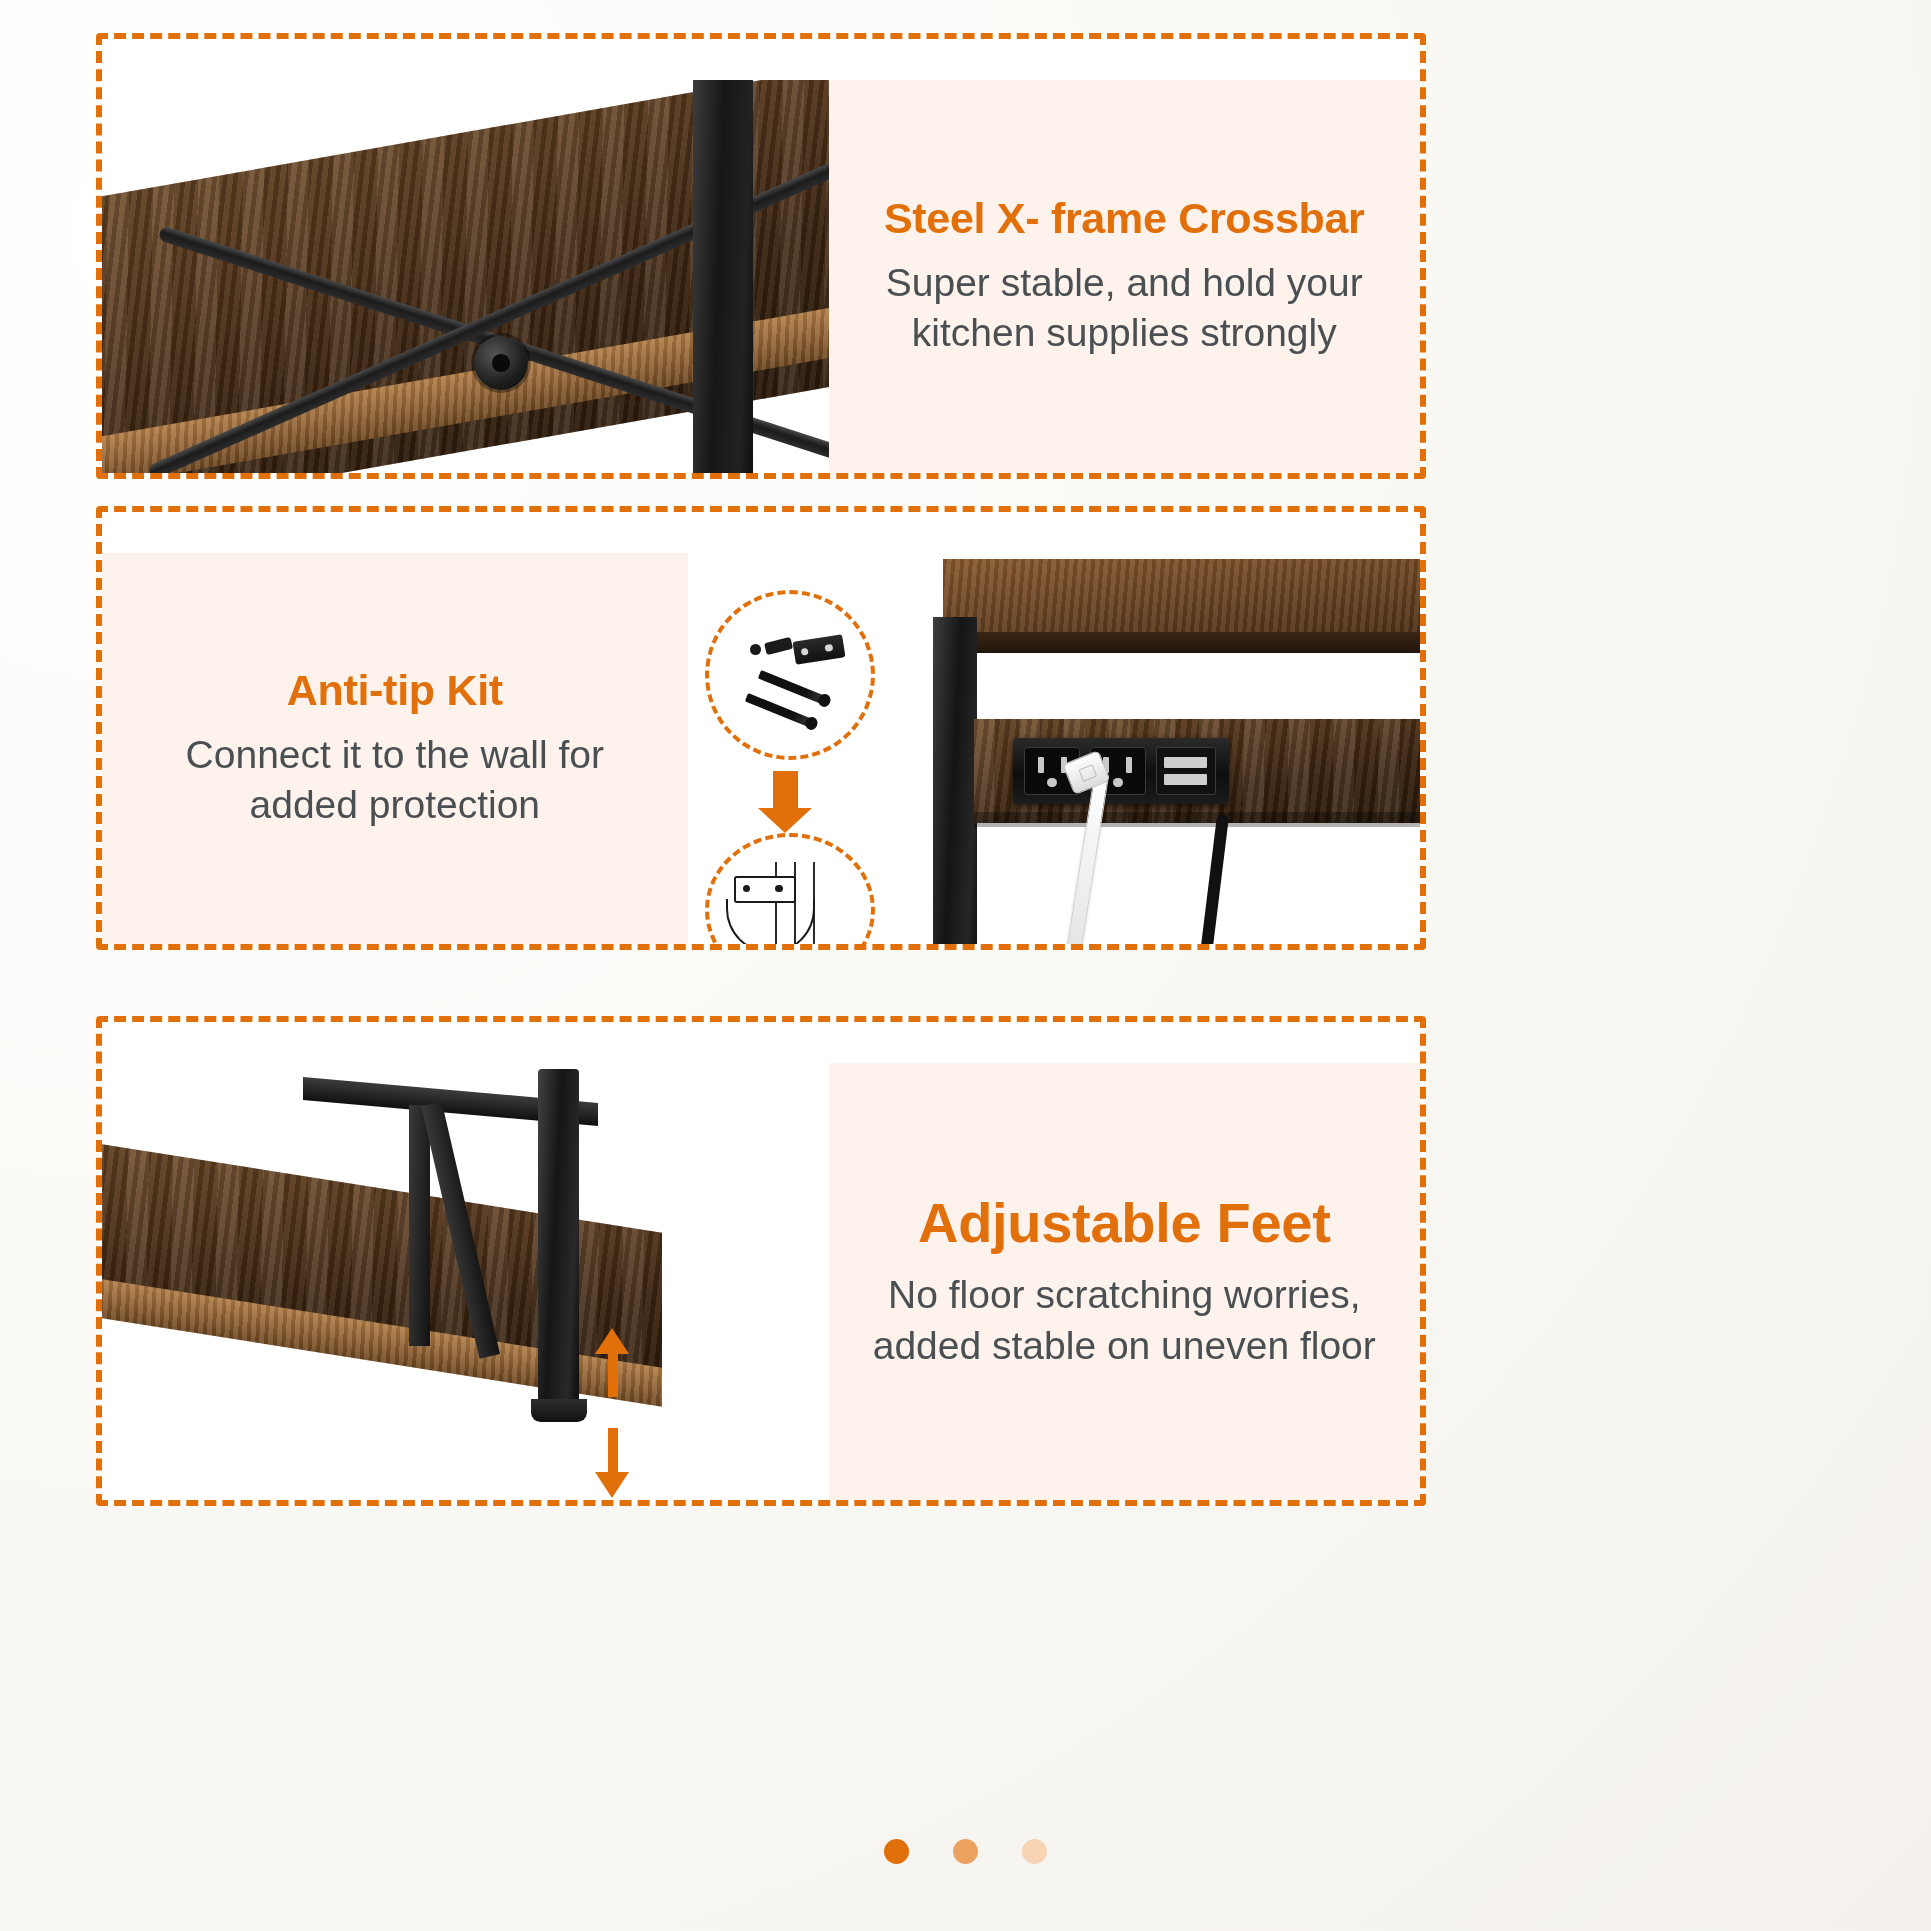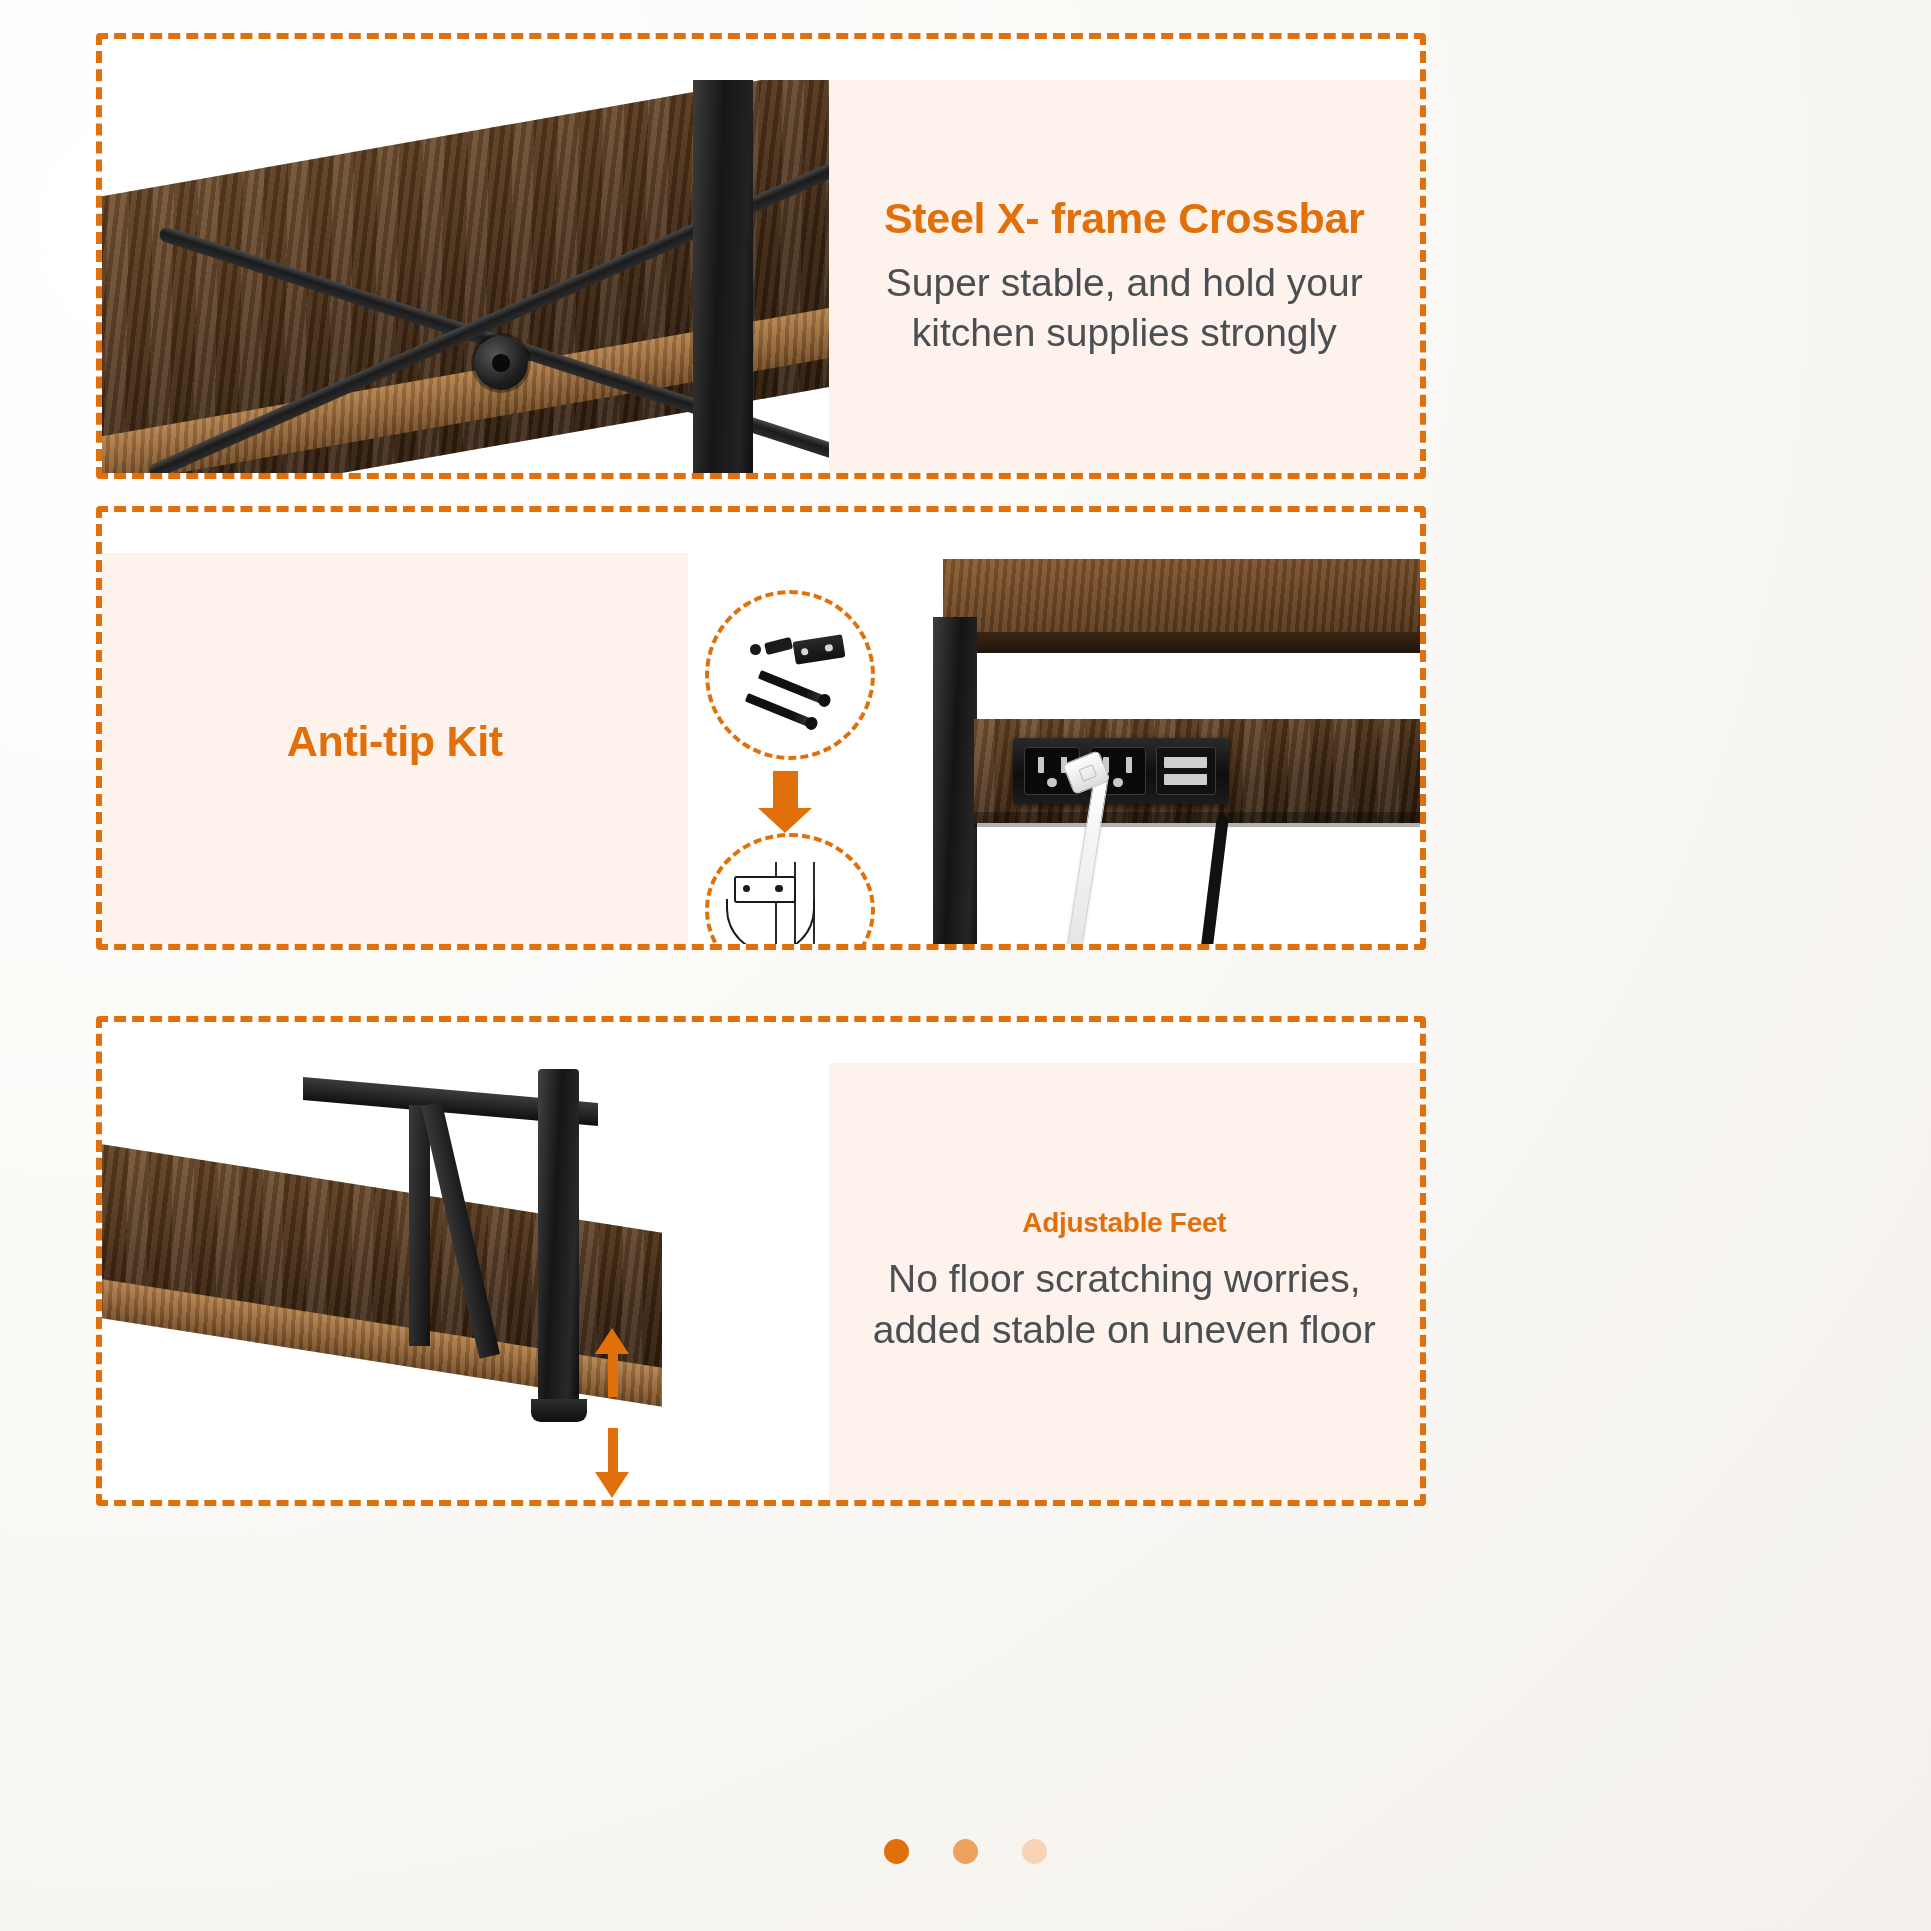--- a/index.html
+++ b/index.html
@@ -248,21 +248,21 @@
   }
   #zip-head::after{
     content:""; position:absolute; left:11.6px; top:9.7px; width:13.5px; height:11.6px;
     border:1.9px solid #B9B9B9; border-radius:1.9px;
   }
 
   
   #panel3{ left:96px; top:1016px; width:1330px; height:490px; }
   #p3-photo{ width:734px; height:100%; }
   #p3-text { width:597px; height:100%; }
-  #p3-head { font-size:28px; margin-bottom:15.4px; }
+  #p3-head { font-size:56px; margin-bottom:15.4px; }
   #p3-body { font-size:39px; max-width:541px; }
 
   #p3-shelf{
     position:absolute; left:-19.3px; top:124px; width:579px; height:172px;
     transform:skewY(9deg);
   }
   #p3-shelf-edge{
     position:absolute; left:-19.3px; top:259px; width:579px; height:39px;
     transform:skewY(9deg);
   }
@@ -336,20 +336,21 @@
     </div>
 
   </div>
 </section>
 
 <section class="panel" id="panel2">
   <div class="panel-inner">
 
     <div class="textbox" id="p2-text">
       <div class="heading" id="p2-head">Anti-tip Kit</div>
+      <div class="body-text" id="p2-body">Connect it to the wall for added protection</div>
     </div>
 
     <div class="photo" id="p2-photo">
 
       <div class="dcircle" id="p2-circle-top">
         <span class="hw" id="hw-dot"></span>
         <span class="hw" id="hw-peg"></span>
         <span class="hw" id="hw-plate"></span>
         <span class="screw" id="screw1"></span>
         <span class="screw" id="screw2"></span>

